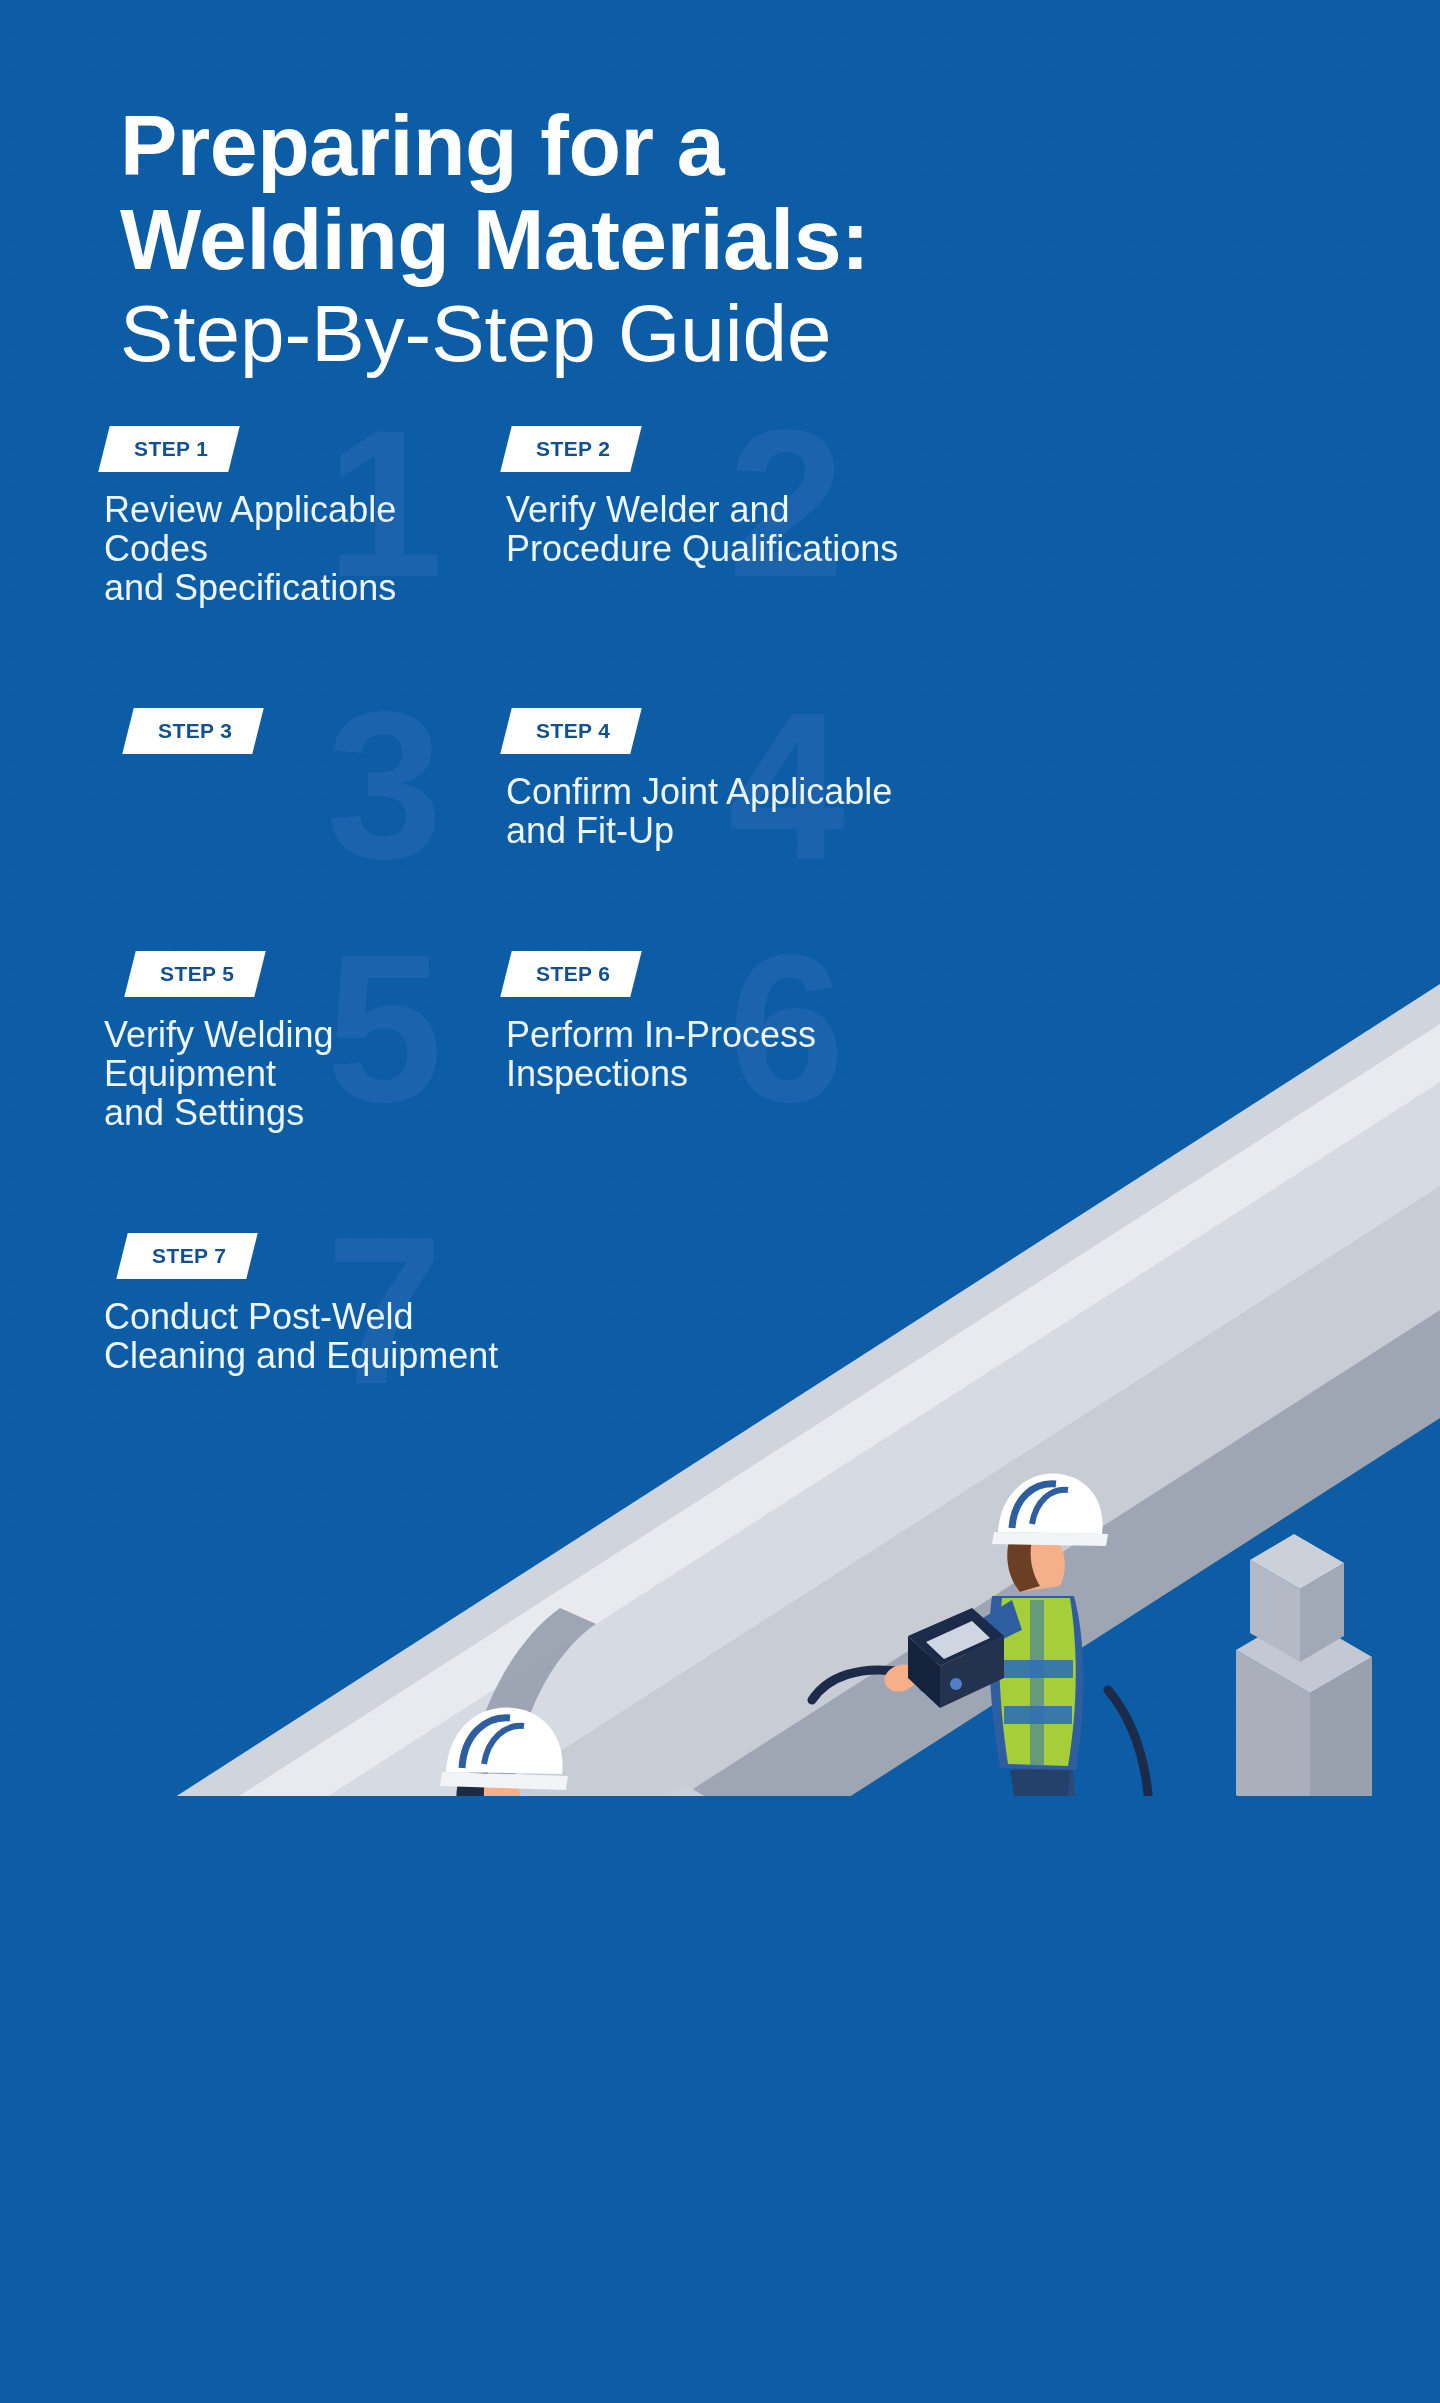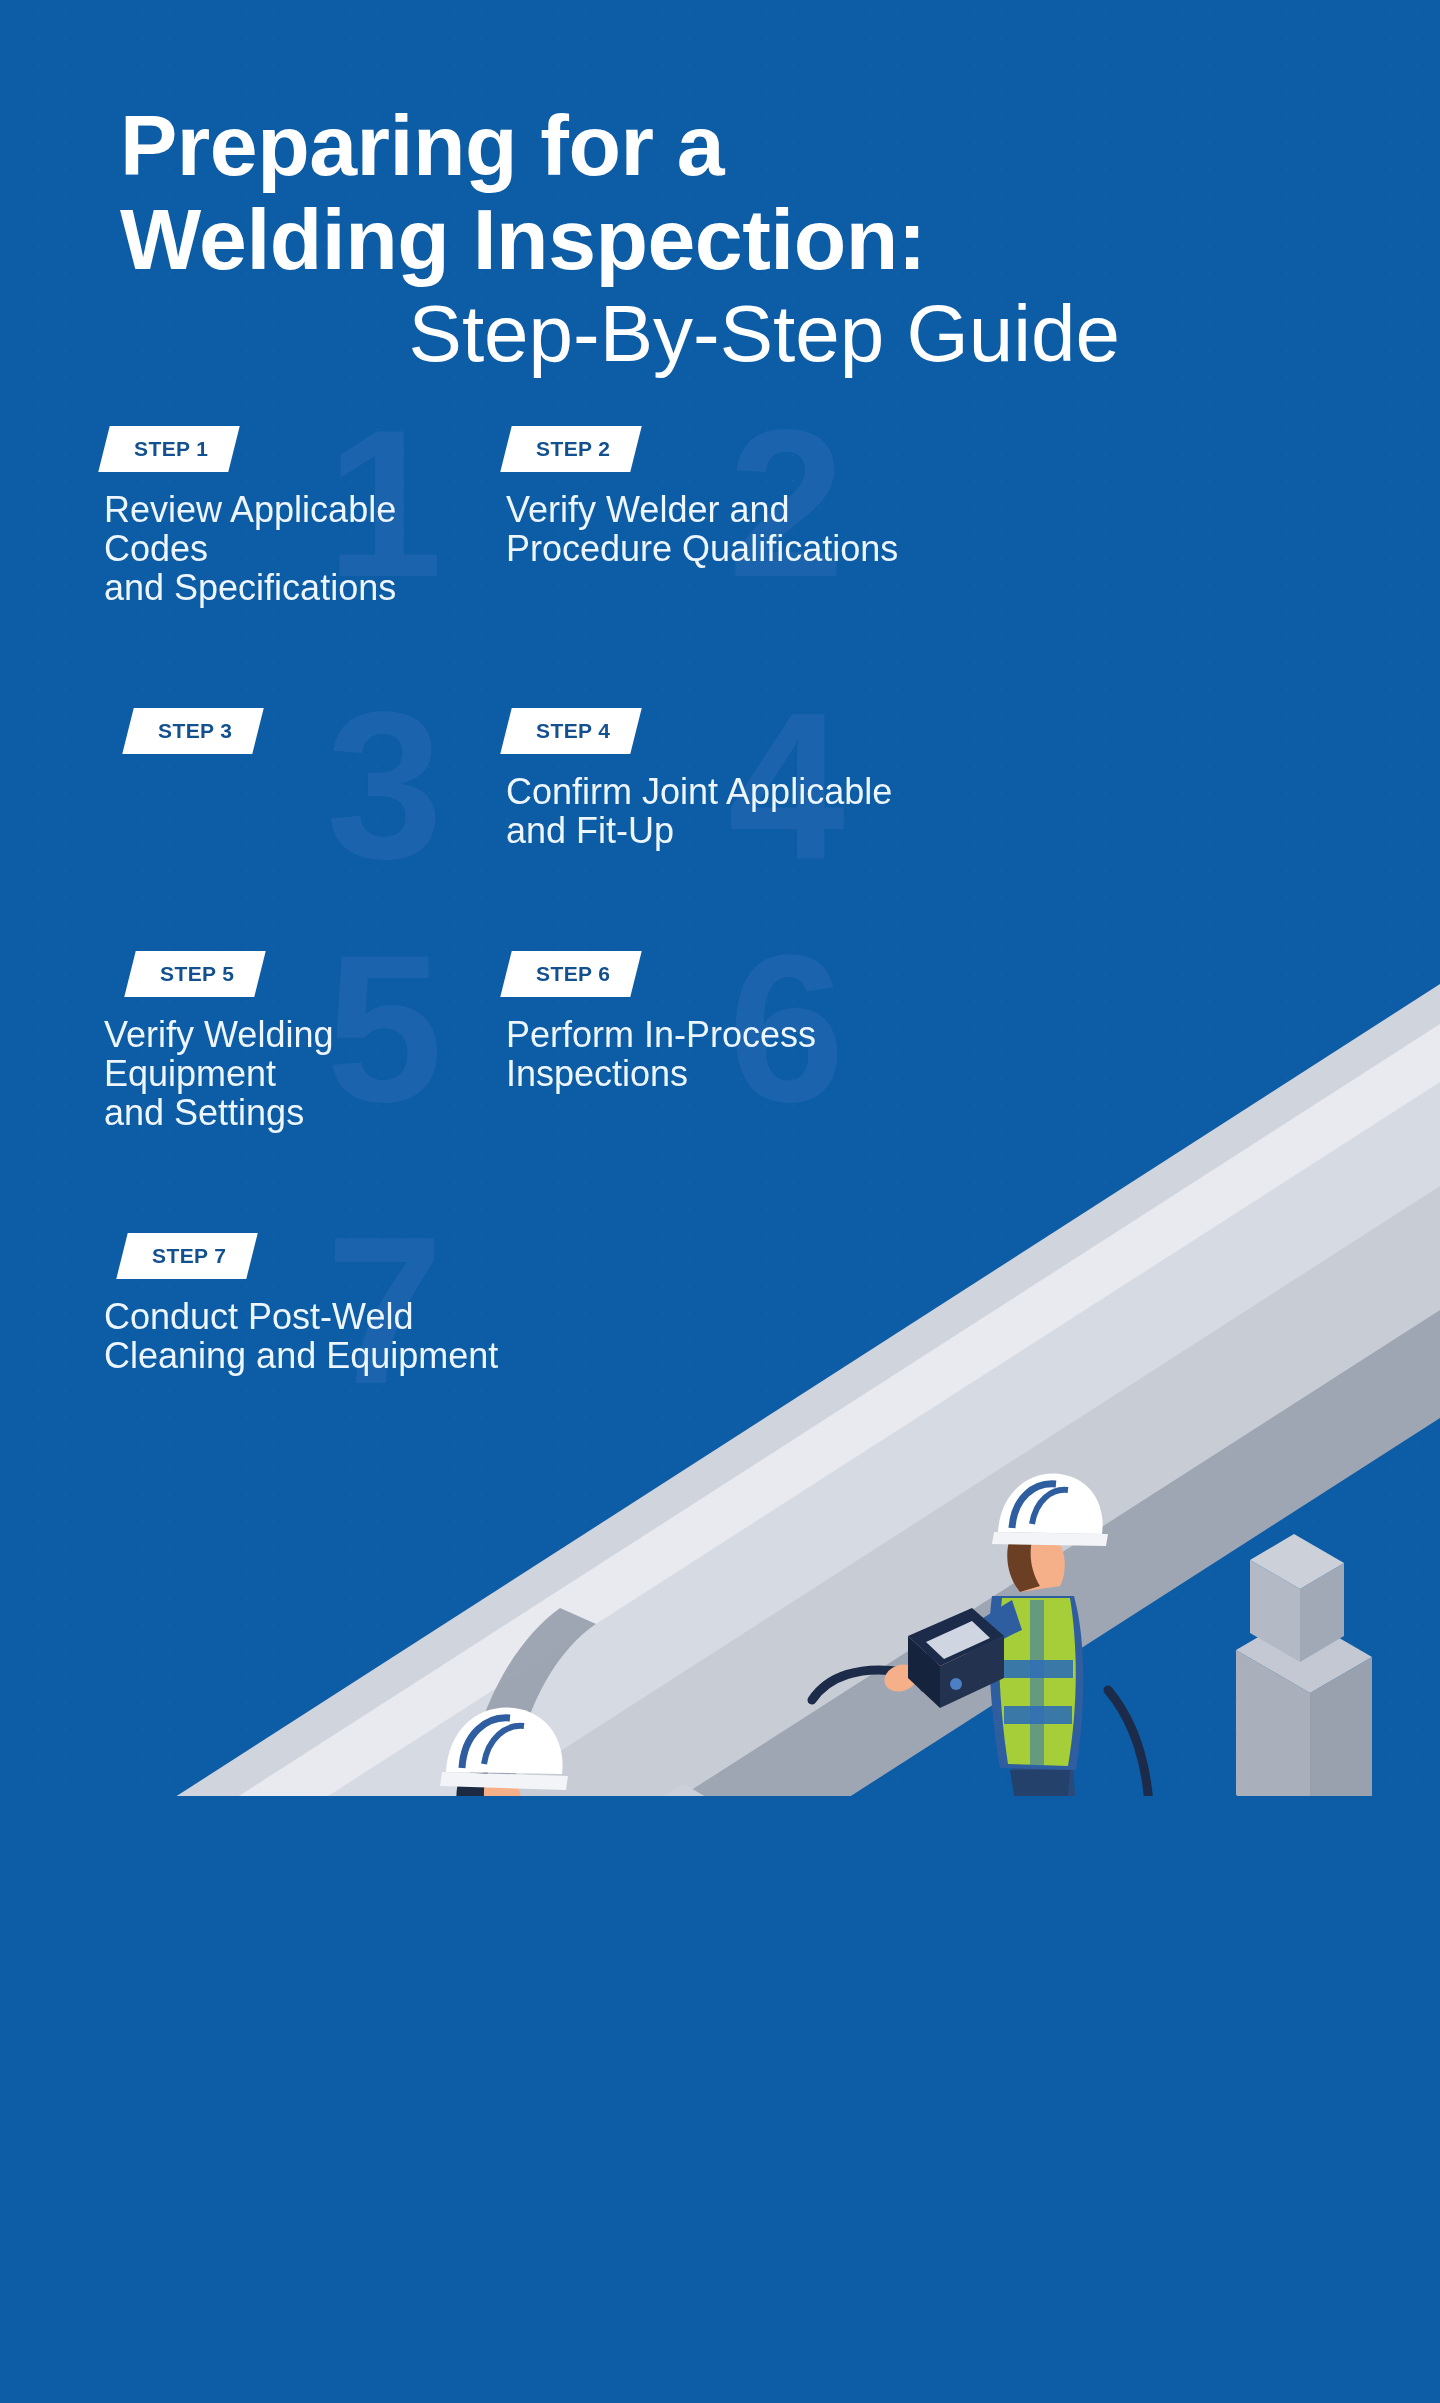--- a/index.html
+++ b/index.html
@@ -38,21 +38,20 @@
   .t1,.t2{
     font-weight:800;
     font-size:86px;
     line-height:94px;
   }
   .t3{
     font-weight:300;
     font-size:80px;
     line-height:96px;
     letter-spacing:0px;
-    text-align:right;
   }
 
   
   .steps{
     position:absolute;
     left:104px; top:426px;
     width:1280px;
     z-index:6;
   }
   .step-row{ display:flex; }
@@ -324,21 +323,21 @@
         <path d="M729 2268 L803 2268 L809 2298 L723 2298 Z" fill="#ffffff"></path>
         <path d="M776 2230 L794 2230 L800 2258 L782 2258 Z" fill="#eceff4"></path>
         <path d="M786 2268 L803 2268 L809 2298 L792 2298 Z" fill="#eceff4"></path>
       </g>
 
     </g>
   </svg>
 
   <div class="title-block">
     <div class="title-line t1">Preparing for a</div>
-    <div class="title-line t2">Welding Inspection:</div>
+    <div class="title-line t2">Welding Materials:</div>
     <div class="title-line t3">Step-By-Step Guide</div>
   </div>
 
   <div class="steps">
 
     <div class="step-row">
       <div class="step col-a">
         <div class="ghost-num" style="left:222px;">1</div>
         <div class="badge"><span>STEP 1</span></div>
         <div class="step-text">Review Applicable Codes

